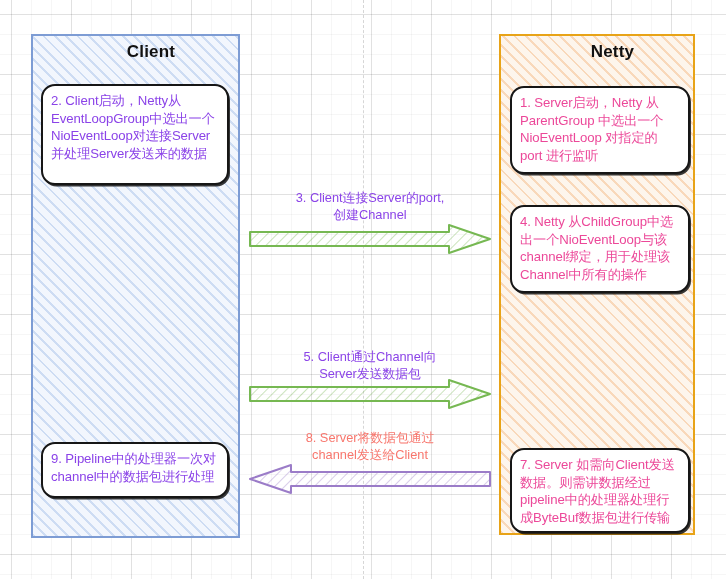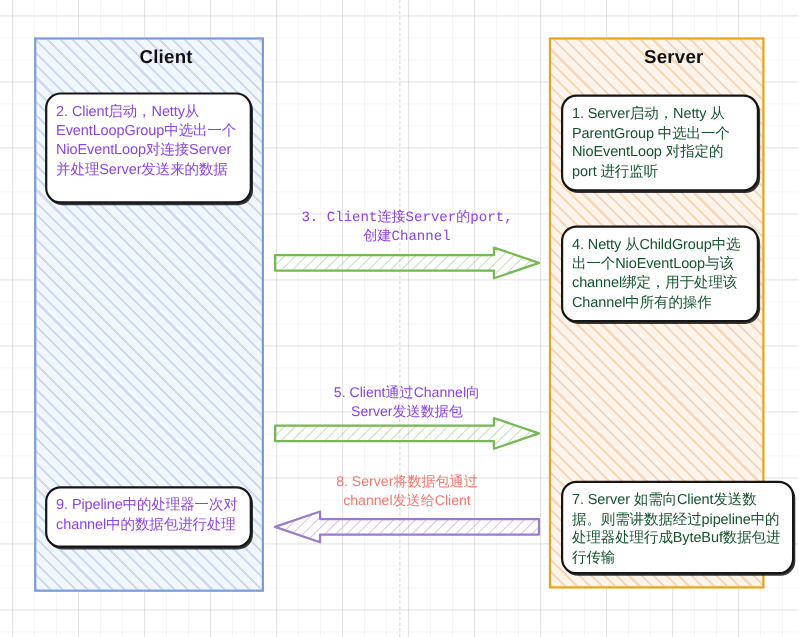--- a/index.html
+++ b/index.html
@@ -102,21 +102,21 @@
     border: 2px solid #161616;
     border-radius: 14px;
     padding: 6px 7px 5px 8px;
     font-size: 13.2px;
     line-height: 17.5px;
     letter-spacing: -0.1px;
     box-shadow: 1.5px 2px 0 -0.5px rgba(20,20,20,0.85);
     overflow: hidden;
   }
   .note.purple { color: #8b43e8; }
-  .note.salmon { color: #14532d; }
+  .note.salmon { color: #ec4899; }
 
   
   .arrow-wrap {
     position: absolute;
   }
   .arrow-label {
     position: absolute;
     left: 0;
     right: 0;
     text-align: center;
@@ -137,32 +137,32 @@
 
   <div class="lane" id="lane-client">
     <div class="lane-title">Client</div>
   </div>
 
   <div class="note purple" style="left:41px; top:84px; width:188px; height:101px;">2. Client启动，Netty从EventLoopGroup中选出一个NioEventLoop对连接Server并处理Server发送来的数据</div>
 
   <div class="note purple" style="left:41px; top:442px; width:188px; height:56px;">9. Pipeline中的处理器一次对channel中的数据包进行处理</div>
 
   <div class="lane" id="lane-server">
-    <div class="lane-title">Server</div>
+    <div class="lane-title">Netty</div>
   </div>
 
   <div class="note salmon" style="left:510px; top:86px; width:180px; height:88px;">1. Server启动，Netty 从 ParentGroup 中选出一个 NioEventLoop 对指定的 port 进行监听</div>
 
   <div class="note salmon" style="left:510px; top:205px; width:180px; height:88px;">4. Netty 从ChildGroup中选出一个NioEventLoop与该channel绑定，用于处理该Channel中所有的操作</div>
 
 
-  <div class="note salmon" style="left:510px; top:437px; width:212px; height:85px;">7. Server 如需向Client发送数据。则需讲数据经过pipeline中的处理器处理行成ByteBuf数据包进行传输</div>
+  <div class="note salmon" style="left:510px; top:448px; width:180px; height:85px;">7. Server 如需向Client发送数据。则需讲数据经过pipeline中的处理器处理行成ByteBuf数据包进行传输</div>
 
   <div class="arrow-wrap" style="left:248px; top:189px; width:244px; height:66px;">
-    <div class="arrow-label purple" style="top:0;font-family:Liberation Mono, monospace;">3. Client连接Server的port,
+    <div class="arrow-label purple" style="top:0;">3. Client连接Server的port,
 创建Channel</div>
     <svg class="arrow-svg" width="244" height="32" viewBox="0 0 244 32" style="position:absolute;left:0;top:34px;">
       <defs>
         <pattern id="hatchGreen" width="7" height="7" patternTransform="rotate(45)" patternUnits="userSpaceOnUse">
           <line x1="0" y1="0" x2="0" y2="7" stroke="#76b852" stroke-width="1.4" opacity="0.55"></line>
         </pattern>
       </defs>
       <path d="M2,9 L201,9 L201,2 L242,16 L201,30 L201,23 L2,23 Z" fill="url(#hatchGreen)" stroke="#76b852" stroke-width="2" stroke-linejoin="round"></path>
     </svg>
   </div>

